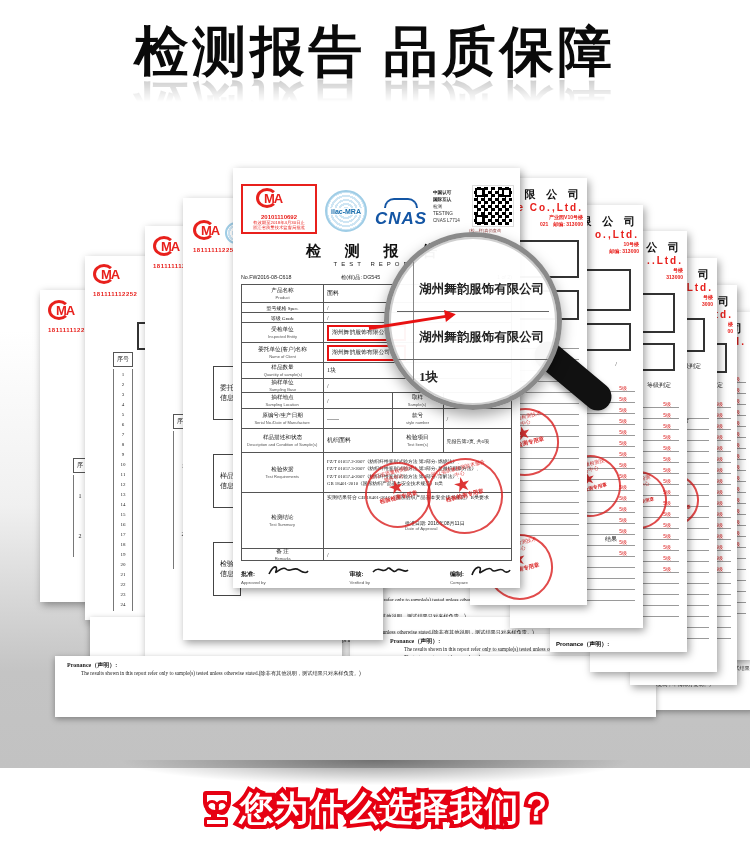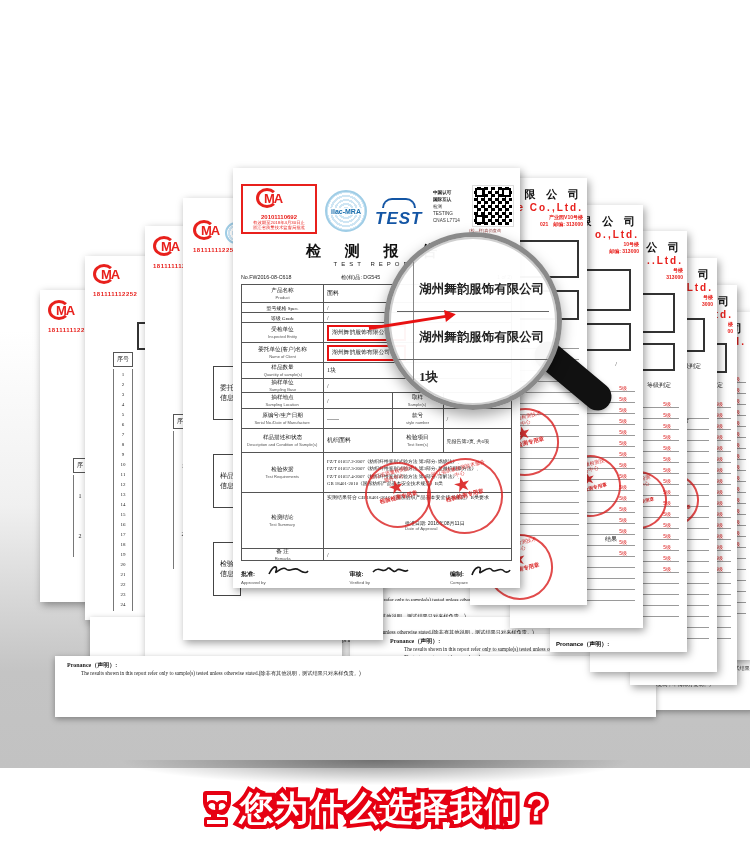--- a/index.html
+++ b/index.html
@@ -126,20 +126,21 @@
   .why{position:relative;font-weight:bold;font-size:34px;letter-spacing:1px;line-height:40px;}
   .why .stroke{position:absolute;left:0;top:0;color:#e60012;-webkit-text-stroke:8px #e60012;}
   .why .fill{position:relative;color:#fff;}
   .sigsvg{display:block;}
 </style>
 </head>
 <body>
 
 <div id="page">
 
+  <div class="main-title">检测报告 品质保障</div>
 
   <div class="floor"></div>
   <div class="floor-shadow"></div>
 
   <div class="doc" style="left:40px;top:290px;width:193px;height:312px;z-index:2;">
     <div class="abs" style="left:8px;top:10px;">
       <div class="cma-wrap">
           <span class="cma-ring"></span>
           <span class="cma-ma">MA</span>
         </div>
@@ -440,21 +441,21 @@
       </div>
       <div class="mabox-code">20101110692</div>
       <div class="mabox-line">有效期至2018年4月30日止</div>
       <div class="mabox-line">浙江省质量技术监督局批准</div>
     </div>
     <div class="ilac" style="left:92px;top:22px;width:42px;height:42px;">
       <span>ilac-MRA</span>
     </div>
     <div class="cnas">
       <div class="cnas-arc"></div>
-      <div class="cnas-txt">TEST</div>
+      <div class="cnas-txt">CNAS</div>
     </div>
     <div class="accr">
       <b>中国认可</b><br>
       <b>国际互认</b><br>
       <span>检测</span><br>
       <span>TESTING</span><br>
       <span>CNAS L7714</span>
     </div>
     <div class="qr">
       <i style="left:1px;top:1px;"></i>

